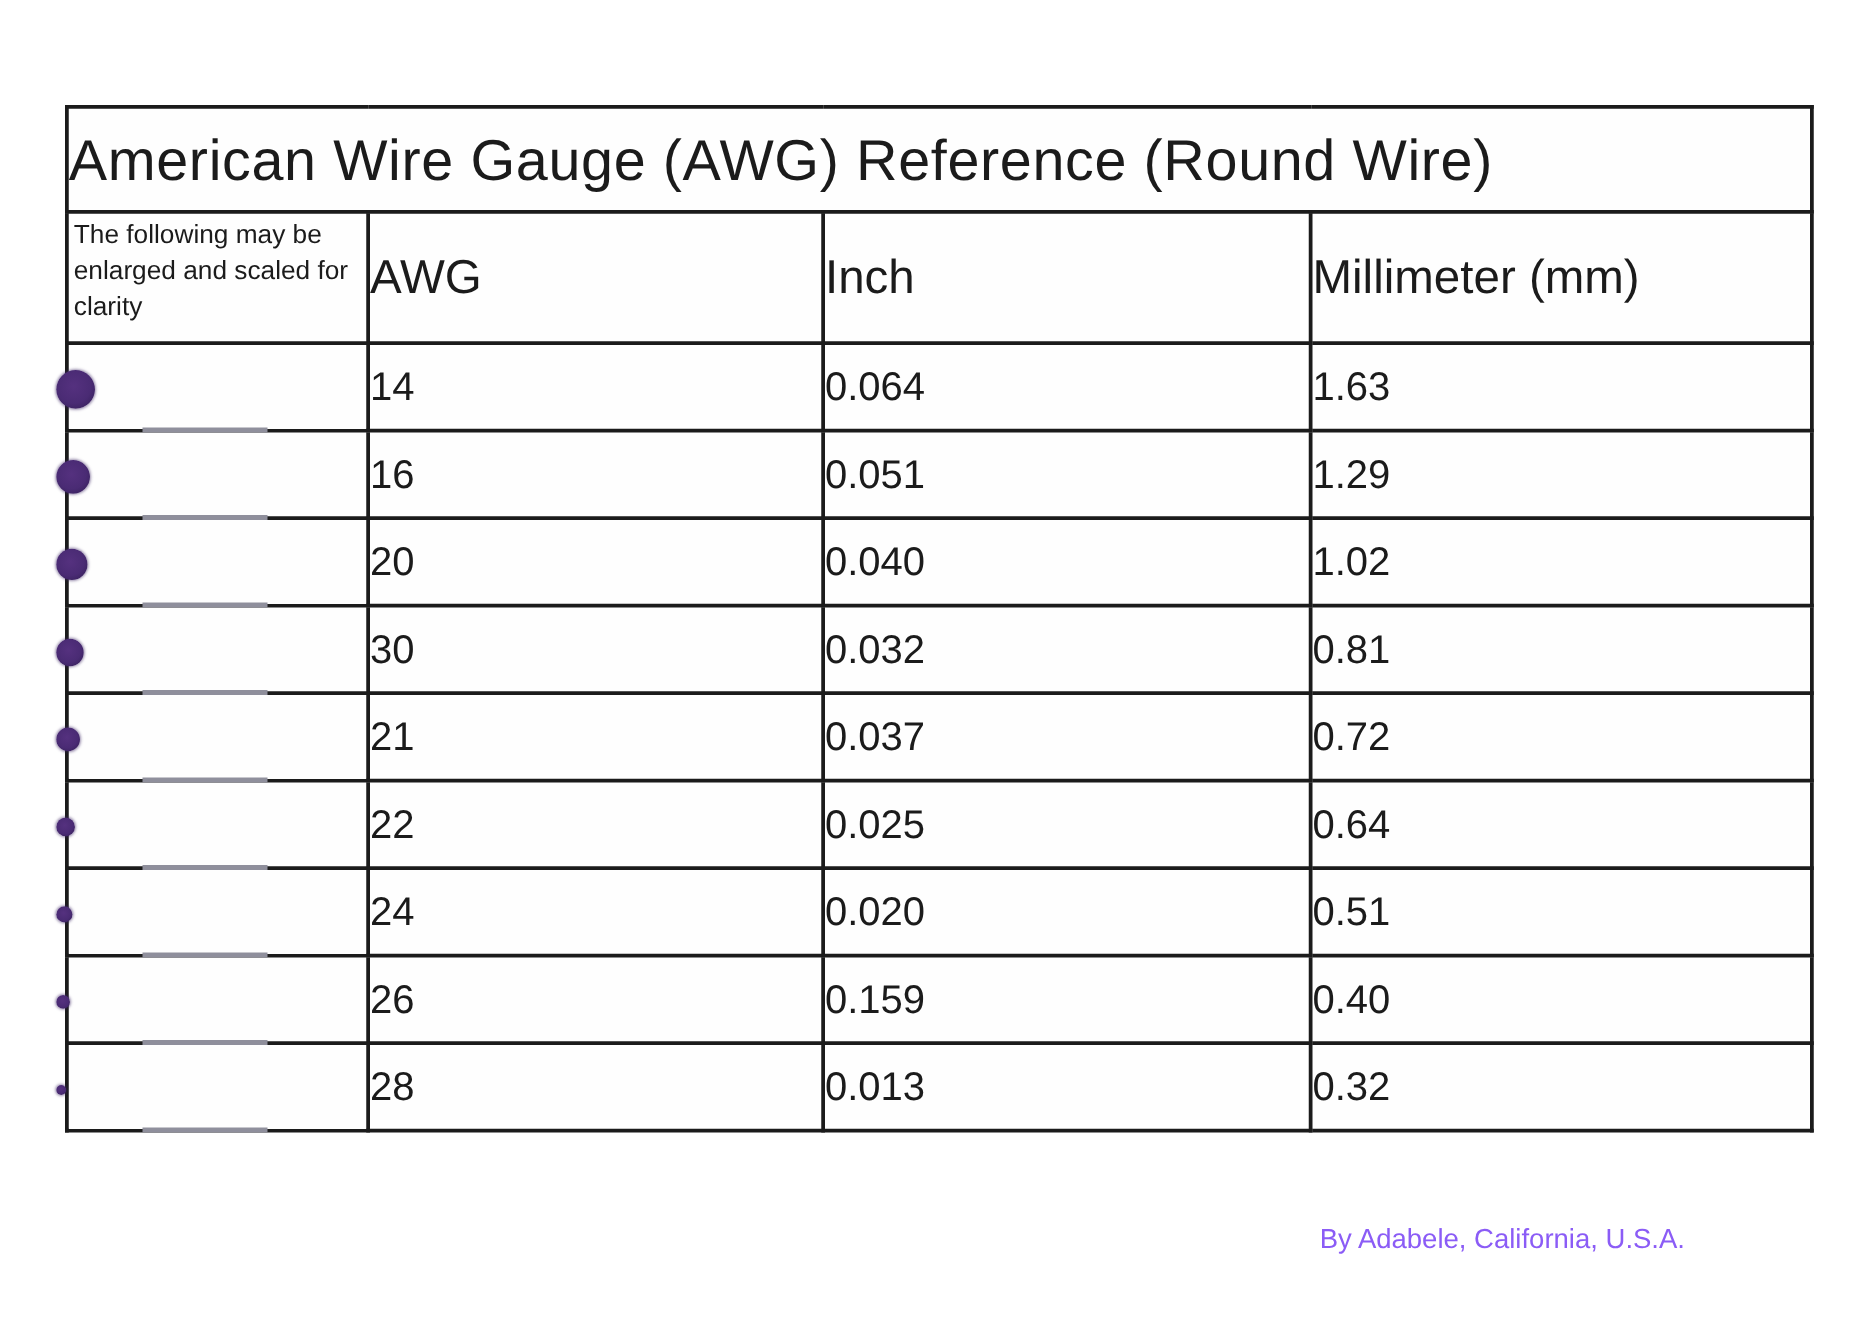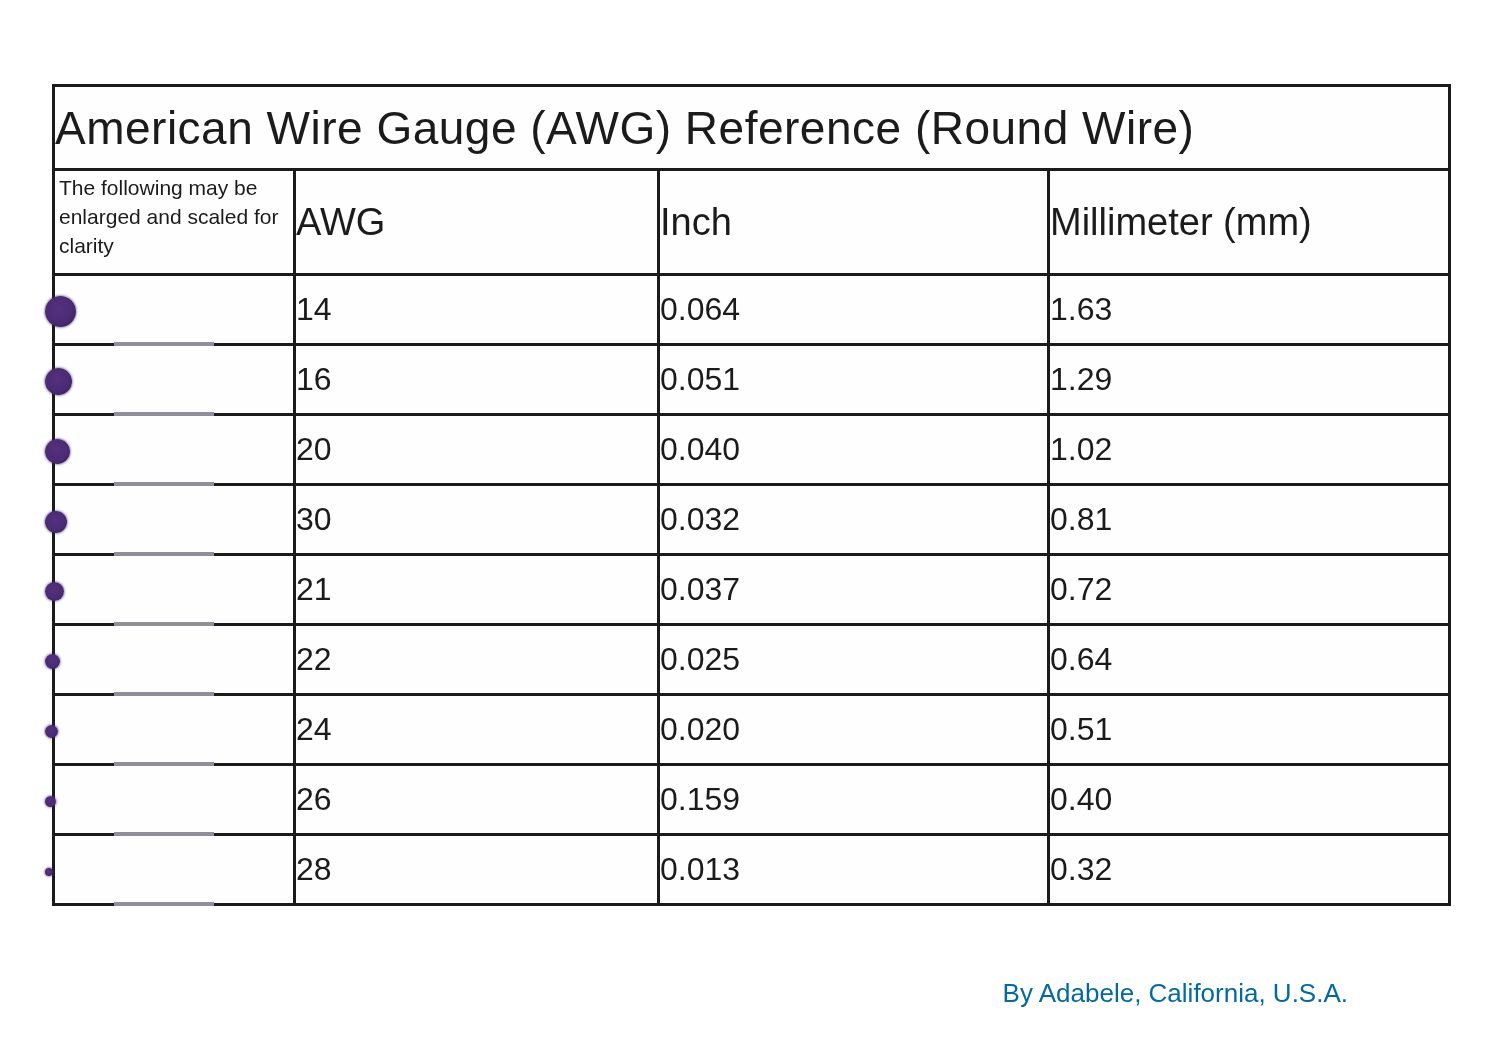--- a/index.html
+++ b/index.html
@@ -69,22 +69,22 @@
     z-index:2;
   }
   .footer{
     position:absolute;
     left:52px;
     top:978px;
     width:1396px;
     box-sizing:border-box;
     text-align:right;
     padding-right:100px;
-    font-size:26px;
-    color:#0369a1;
+    font-size:22px;
+    color:#8b5cf6;
   }
 </style>
 </head>
 <body>
 
 <div class="page">
   <table class="awg-table">
     <colgroup>
       <col style="width:241px">
       <col style="width:364px">

